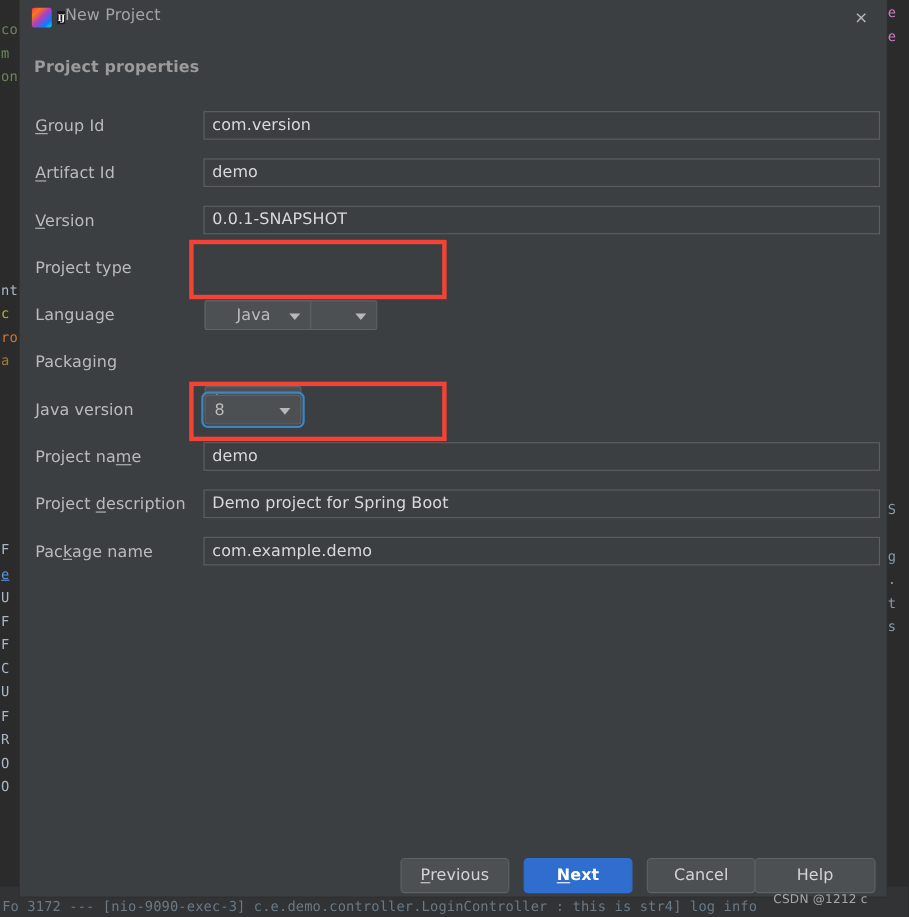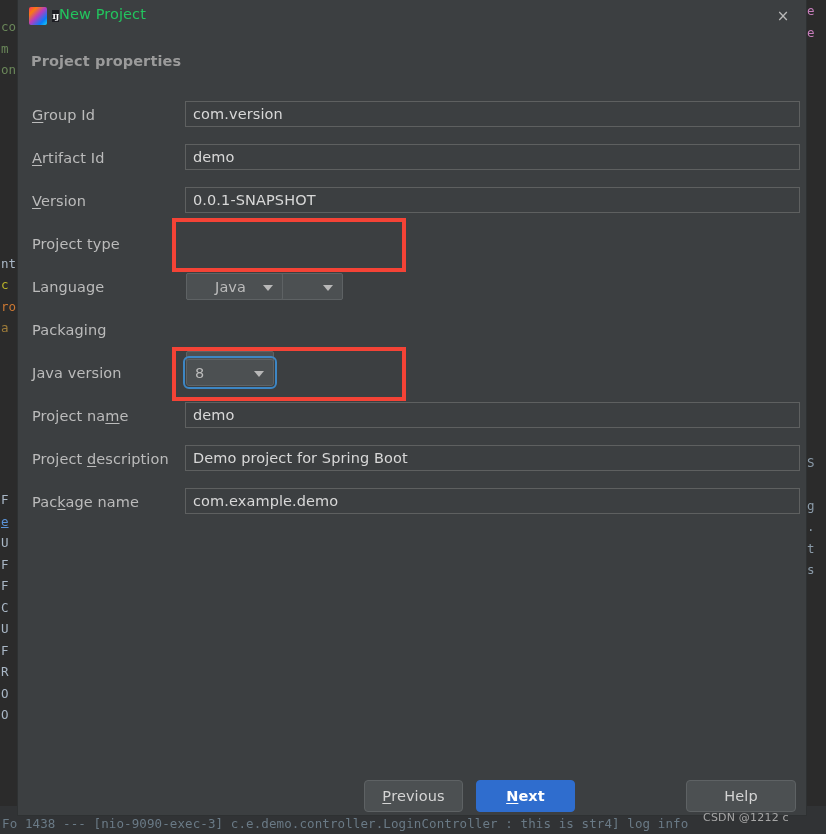--- a/index.html
+++ b/index.html
@@ -91,21 +91,21 @@
     font-weight: bold;
     color: #ffffff;
     line-height: 1;
     letter-spacing: -0.5px;
     margin-left: 35px;
   }
   .tb-title {
     position: absolute;
     left: 41px; top: 6px;
     font-size: 14.5px;
-    color: #22c55e;
+    color: #a3a3a3;
     letter-spacing: 0.1px;
   }
   .tb-close {
     position: absolute;
     right: 0; top: 0;
     width: 46px; height: 33px;
     display: flex; align-items: center; justify-content: center;
     color: #b9b9b9;
     font-size: 15px;
     line-height: 1;
@@ -239,21 +239,21 @@
 
 <div class="ide-gutter-left">
   <div class="code-col" id="left-code"><div style="color: rgb(106, 135, 89);">co</div><div style="color: rgb(106, 135, 89);">m</div><div style="color: rgb(106, 135, 89);">on</div><div style="color: rgb(169, 183, 198);"> </div><div style="color: rgb(169, 183, 198);"> </div><div style="color: rgb(169, 183, 198);"> </div><div style="color: rgb(169, 183, 198);"> </div><div style="color: rgb(169, 183, 198);"> </div><div style="color: rgb(169, 183, 198);"> </div><div style="color: rgb(169, 183, 198);"> </div><div style="color: rgb(169, 183, 198);"> </div><div style="color: rgb(169, 183, 198);">nt</div><div style="color: rgb(187, 181, 41);">c</div><div style="color: rgb(204, 120, 50);">ro</div><div style="color: rgb(158, 124, 58);">a</div><div style="color: rgb(169, 183, 198);"> </div><div style="color: rgb(169, 183, 198);"> </div><div style="color: rgb(169, 183, 198);"> </div><div style="color: rgb(169, 183, 198);"> </div><div style="color: rgb(169, 183, 198);"> </div><div style="color: rgb(169, 183, 198);"> </div><div style="color: rgb(169, 183, 198);"> </div><div style="color: rgb(169, 183, 198);">F</div><div style="color: rgb(91, 147, 216); text-decoration: underline;">e</div><div style="color: rgb(169, 183, 198);">U</div><div style="color: rgb(169, 183, 198);">F</div><div style="color: rgb(169, 183, 198);">F</div><div style="color: rgb(169, 183, 198);">C</div><div style="color: rgb(169, 183, 198);">U</div><div style="color: rgb(169, 183, 198);">F</div><div style="color: rgb(169, 183, 198);">R</div><div style="color: rgb(169, 183, 198);">O</div><div style="color: rgb(169, 183, 198);">O</div></div>
 </div>
 
 <div class="ide-gutter-right">
   <div class="code-col" id="right-code"><div style="color: rgb(199, 125, 187);">e</div><div style="color: rgb(199, 125, 187);">e</div><div style="color: rgb(169, 183, 198);"> </div><div style="color: rgb(169, 183, 198);"> </div><div style="color: rgb(169, 183, 198);"> </div><div style="color: rgb(169, 183, 198);"> </div><div style="color: rgb(169, 183, 198);"> </div><div style="color: rgb(169, 183, 198);"> </div><div style="color: rgb(169, 183, 198);"> </div><div style="color: rgb(169, 183, 198);"> </div><div style="color: rgb(169, 183, 198);"> </div><div style="color: rgb(169, 183, 198);"> </div><div style="color: rgb(169, 183, 198);"> </div><div style="color: rgb(169, 183, 198);"> </div><div style="color: rgb(169, 183, 198);"> </div><div style="color: rgb(169, 183, 198);"> </div><div style="color: rgb(169, 183, 198);"> </div><div style="color: rgb(169, 183, 198);"> </div><div style="color: rgb(169, 183, 198);"> </div><div style="color: rgb(169, 183, 198);"> </div><div style="color: rgb(169, 183, 198);"> </div><div style="color: rgb(138, 154, 168);">S</div><div style="color: rgb(169, 183, 198);"> </div><div style="color: rgb(138, 154, 168);">g</div><div style="color: rgb(138, 154, 168);">.</div><div style="color: rgb(138, 154, 168);">t</div><div style="color: rgb(138, 154, 168);">s</div></div>
 </div>
 
 <div class="ide-console-strip">
-  <div class="ide-console-text">Fo 1438 --- [nio-9090-exec-3] c.e.demo.controller.LoginController       : this is str4] log info</div>
+  <div class="ide-console-text">Fo 3172 --- [nio-9090-exec-3] c.e.demo.controller.LoginController       : this is str4] log info</div>
 </div>
 
 <div class="dialog">
 
   <div class="titlebar">
     <div class="tb-icon">
       <div class="tb-icon-inner">IJ</div>
     </div>
     <div class="tb-title">New Project</div>
     <div class="tb-close">×</div>
@@ -324,19 +324,20 @@
         <div class="lbl">Pac<u>k</u>age name</div>
         <div class="txtfield">
           <span>com.example.demo</span>
         </div>
       </div>
     </div>
 
   <div class="btnbar" id="button-bar">
       <div class="btn" style="left: 346px; width: 99px;"><u>P</u>revious</div>
       <div class="btn primary" style="left: 458px; width: 99px;"><u>N</u>ext</div>
+      <div class="btn" style="left: 570px; width: 99px;">Cancel</div>
       <div class="btn" style="left: 668px; width: 110px;">Help</div>
     </div>
 <div class="annot" style="left: 154px; top: 218px; width: 234px; height: 54px;"></div>
     <div class="annot" style="left: 154px; top: 347px; width: 234px; height: 54px;"></div>
   </div>
 
 <div class="watermark">CSDN @1212 c</div>
 
 </body></html>

